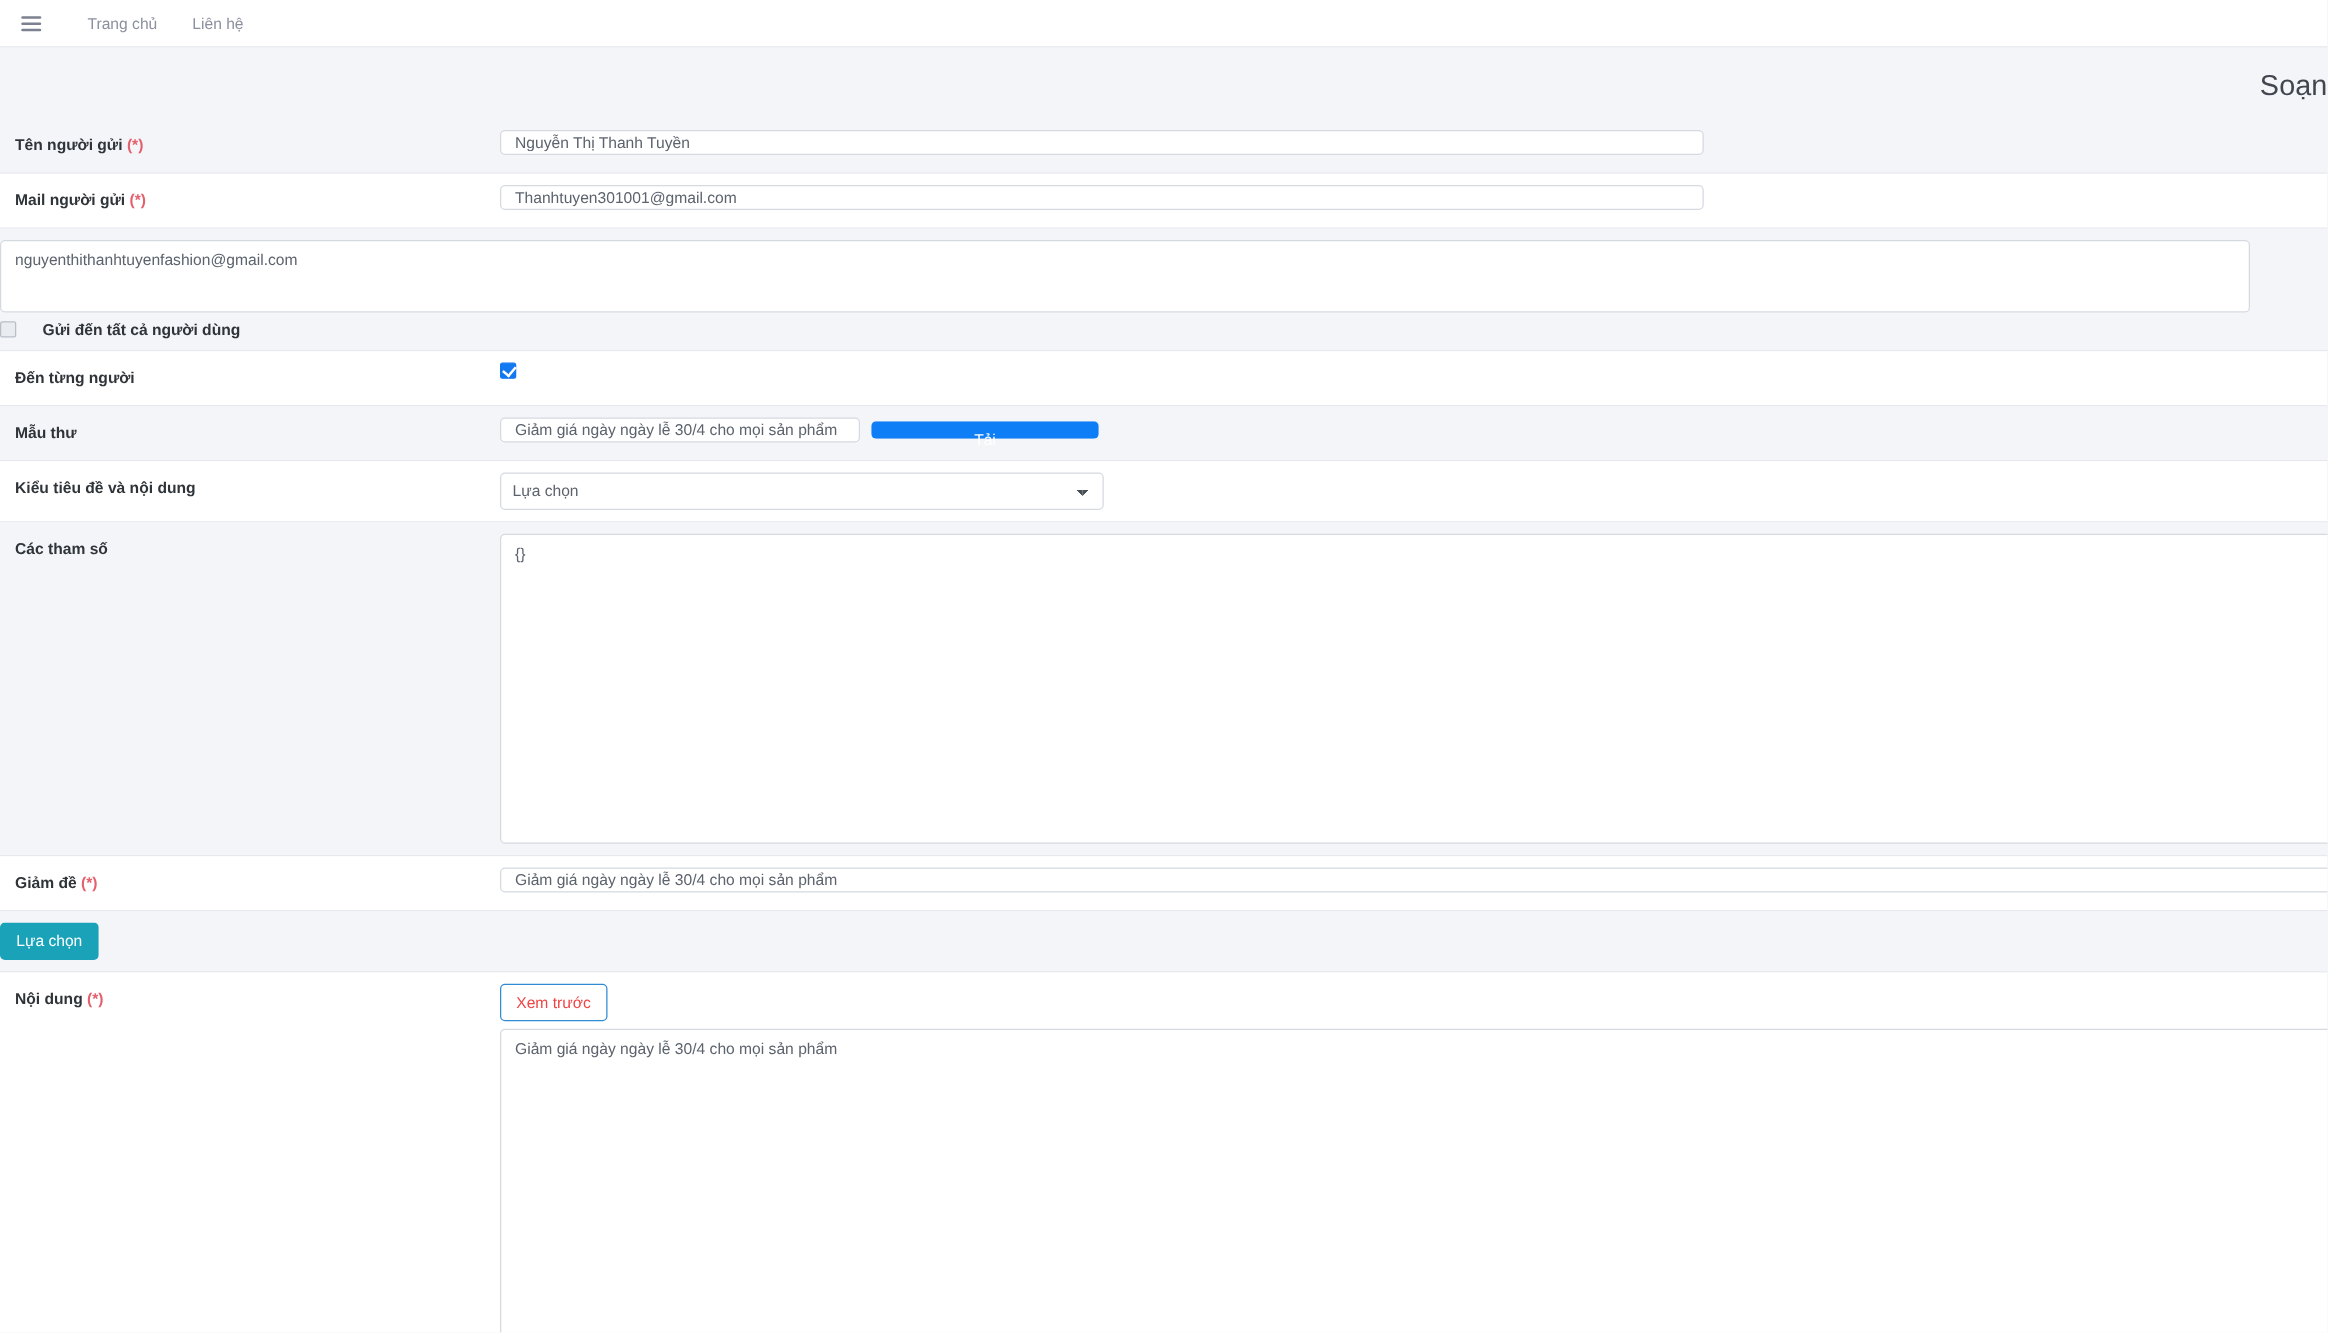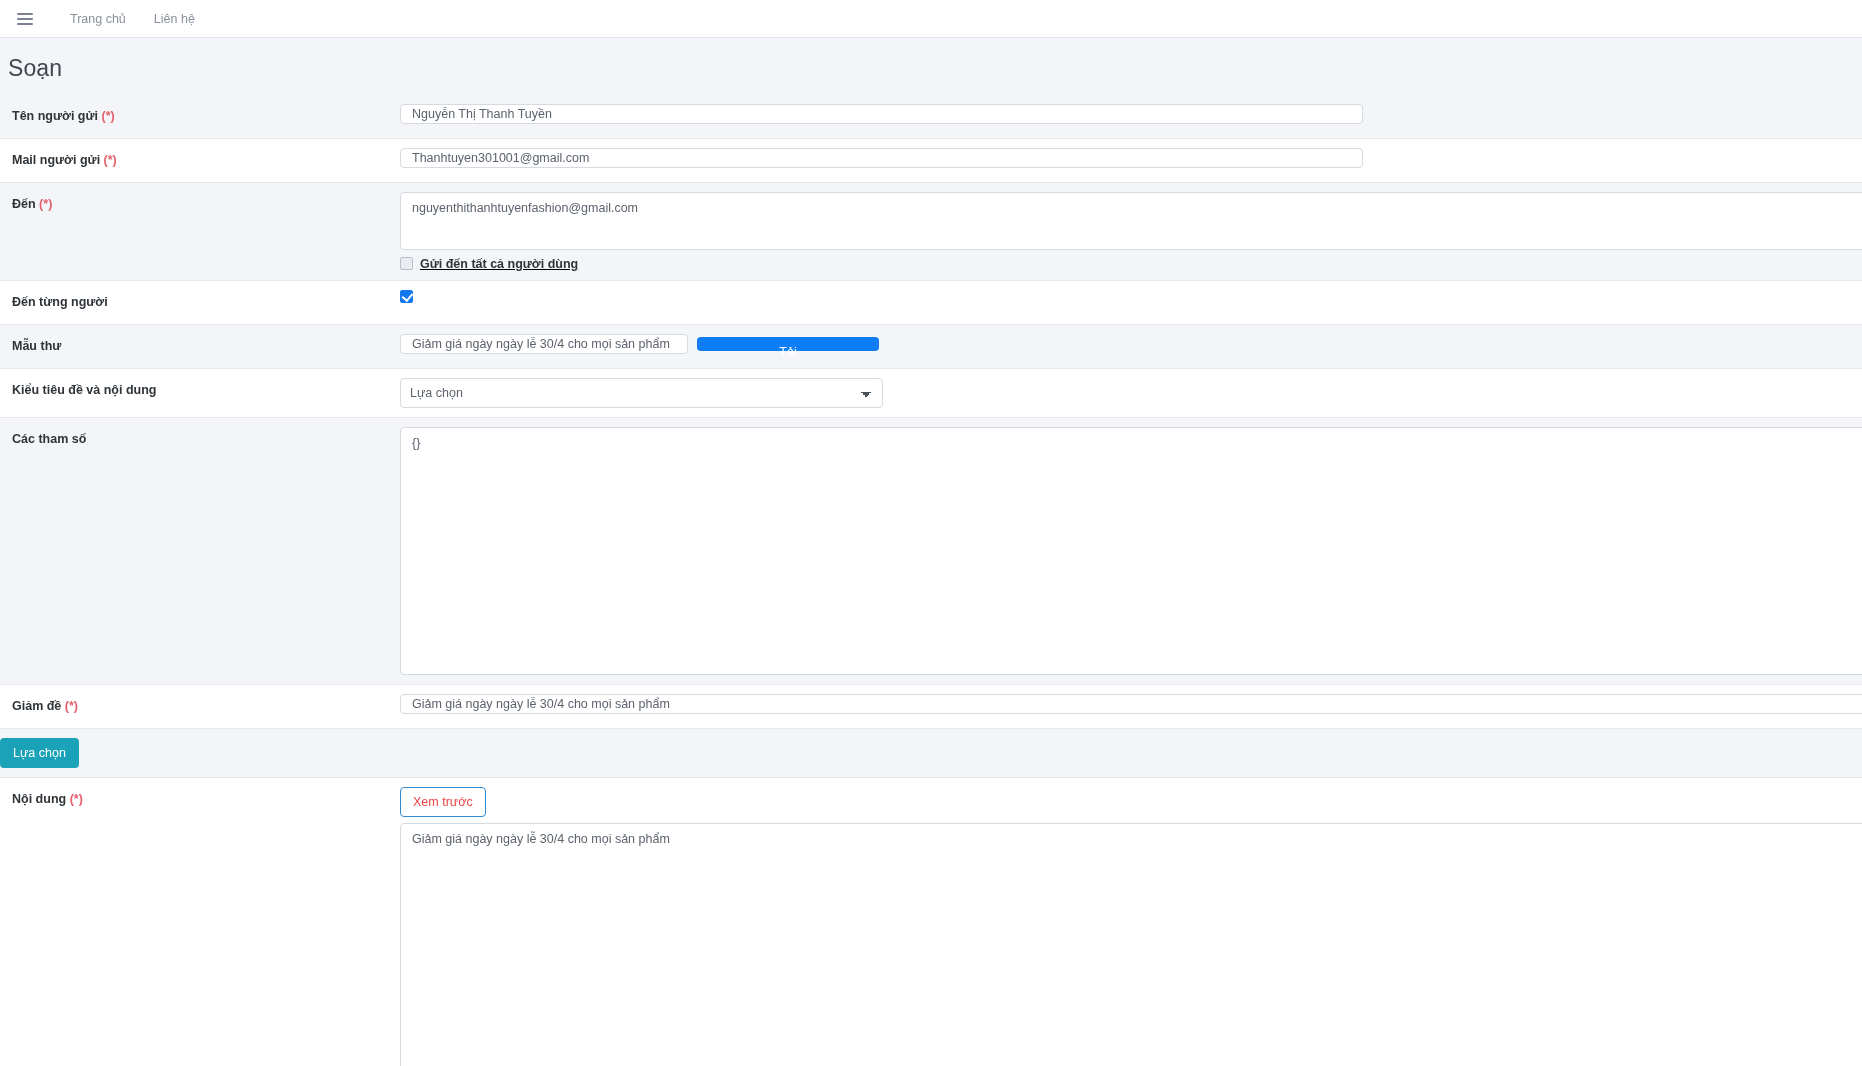--- a/index.html
+++ b/index.html
@@ -43,20 +43,21 @@
     cursor: pointer;
   }
 
   
   .page-title {
     font-size: 23px;
     color: #41464f;
     font-weight: 400;
     padding: 17px 0 13px 8px;
     letter-spacing: .1px;
+    text-align: right;
   }
 
   
   .form { width: 1862px; }
   .row {
     display: flex;
     align-items: flex-start;
     border-bottom: 1px solid #e6e8ee;
     min-height: 44px;
     background: #f4f5f9;
@@ -120,21 +121,21 @@
       linear-gradient(135deg, #495057 50%, transparent 50%);
     background-position:
       calc(100% - 16px) 13px,
       calc(100% - 11px) 13px;
     background-size: 5px 5px, 5px 5px;
     background-repeat: no-repeat;
   }
 
   .inline-row { display: flex; align-items: center; gap: 9px; }
 
-  .chk-line { display: flex; align-items: flex-start; gap: 7px; margin-top: 7px; text-decoration: underline; }
+  .chk-line { display: flex; align-items: flex-start; gap: 21px; margin-top: 7px; }
   .cb {
     width: 13px; height: 13px;
     border: 1px solid #b9bec7;
     border-radius: 2px;
     background: #e9ecf1;
     flex: none;
     cursor: pointer;
   }
   .cb.on {
     background: #1279f2;
@@ -205,24 +206,20 @@
     <div class="row-label">
       <span>Mail người gửi</span>
       <span class="req">(*)</span>
     </div>
     <div class="row-field">
       <input class="txt w-mid" type="text" value="Thanhtuyen301001@gmail.com" style="">
     </div>
   </div>
 
   <div class="row">
-    <div class="row-label">
-      <span>Đến</span>
-      <span class="req">(*)</span>
-    </div>
     <div class="row-field">
       <textarea class="txt w-full" style="">nguyenthithanhtuyenfashion@gmail.com</textarea>
       <div class="chk-line">
         <div class="cb"></div>
         <span class="chk-label">Gửi đến tất cả người dùng</span>
       </div>
     </div>
   </div>
 
   <div class="row alt">

